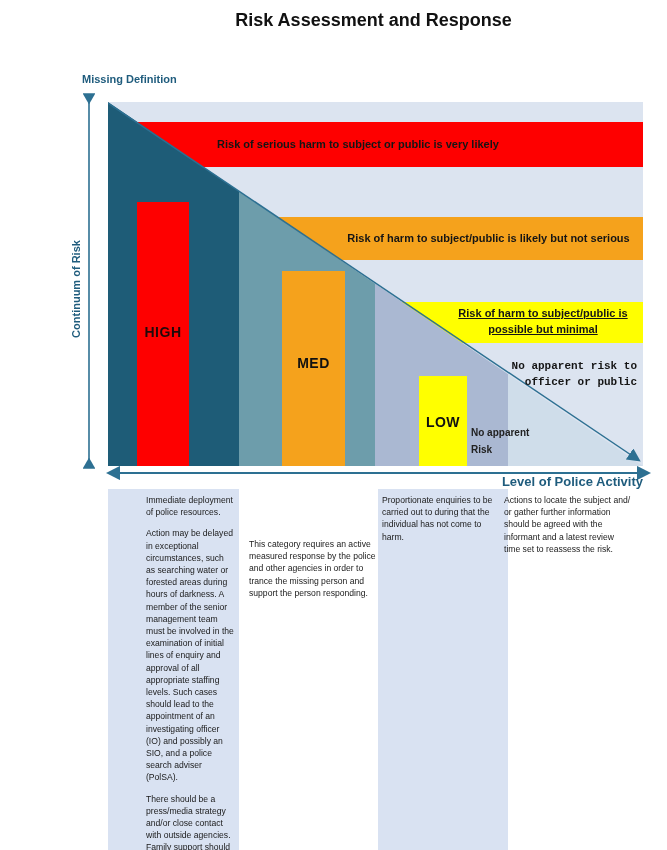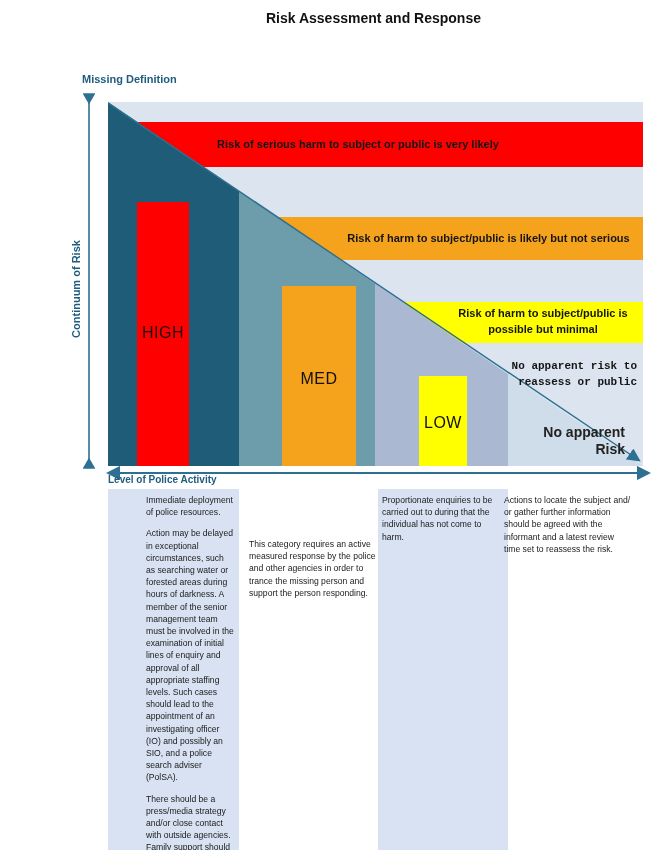--- a/index.html
+++ b/index.html
@@ -1,20 +1,20 @@
 <!DOCTYPE html>
 <html><head>
 <meta charset="utf-8">
 <style>
   html,body{margin:0;padding:0;background:#fff;}
   .page{position:relative;width:667px;height:850px;background:#ffffff;overflow:hidden;
         font-family:"Liberation Sans",sans-serif;color:#151515;}
 
   .title{position:absolute;left:80px;top:10px;width:587px;text-align:center;
-         font-size:14px;font-weight:bold;color:#111;}
+         font-size:18px;font-weight:bold;color:#111;}
 
   .missing-def{position:absolute;left:82px;top:73px;font-size:11px;font-weight:bold;color:#1f5c7d;}
 
   .continuum{position:absolute;left:-54px;top:283px;width:260px;text-align:center;
              transform:rotate(-90deg);font-size:11px;font-weight:bold;color:#1f5c7d;}
 
   svg.axis{position:absolute;overflow:visible;}
   .y-axis{left:82px;top:90px;}
   .x-axis{left:104px;top:467px;}
 
@@ -28,39 +28,39 @@
   .triangle{position:absolute;inset:0;clip-path:polygon(0 0,100% 100%,0 100%);}
   .tri-seg{position:absolute;top:0;bottom:0;}
   .seg1{left:0;width:131px;background:#1e5c77;}
   .seg2{left:131px;width:136px;background:#6d9dab;}
   .seg3{left:267px;width:133px;background:#aab8d2;}
   .seg4{left:400px;width:135px;background:#cfddea;}
 
   .diag{position:absolute;left:0;top:0;}
 
   .bar{position:absolute;bottom:0;text-align:center;}
-  .bar-label{display:block;font-weight:normal;font-size:16px;color:#111;letter-spacing:.5px;}
+  .bar-label{display:block;font-weight:bold;font-size:14px;color:#111;letter-spacing:.5px;}
   .bar-high{left:29px;width:52px;top:100px;background:#fe0000;}
   .bar-high .bar-label{padding-top:122px;color:#200a0a;}
-  .bar-med{left:174px;width:74px;top:184px;background:#f5a21c;}
+  .bar-med{left:174px;width:63px;top:169px;background:#f5a21c;}
   .bar-med .bar-label{padding-top:84px;}
   .bar-low{left:311px;width:48px;top:274px;background:#ffff00;}
   .bar-low .bar-label{padding-top:38px;}
 
   .band-label{position:absolute;font-weight:bold;font-size:11px;color:#151515;}
   .band-label span{display:block;}
   .red-label{top:36px;left:90px;width:320px;text-align:center;}
   .orange-label{top:130px;left:229px;width:303px;text-align:center;}
-  .yellow-label{top:204px;left:329px;width:212px;text-align:center;line-height:15.5px;}
+  .yellow-label{top:204px;left:329px;width:212px;text-align:center;line-height:15.5px;text-decoration:underline;}
   .no-apparent{top:256px;right:6px;width:210px;text-align:right;line-height:16px;font-family:Liberation Mono, monospace;}
-  .no-apparent-small{top:322px;left:397px;width:120px;text-align:right;
-                     font-size:14px;line-height:17px;color:#222;}
+  .no-apparent-small{top:322px;left:363px;width:120px;text-align:left;
+                     font-size:10px;line-height:17px;color:#222;}
 
-  .x-label{position:absolute;left:108px;top:474px;width:535px;text-align:left;
-           font-size:10px;font-weight:bold;color:#1f5c7d;}
+  .x-label{position:absolute;left:108px;top:474px;width:535px;text-align:right;
+           font-size:13px;font-weight:bold;color:#1f5c7d;}
 
   .col{position:absolute;top:489px;font-size:8.6px;line-height:12.2px;color:#1a1a1a;
        box-sizing:border-box;}
   .col p{margin:0 0 9px 0;}
   .col-bg{background:#d9e2f2;height:361px;padding:5px 4px;}
   .col1{left:108px;width:131px;padding-left:38px;}
   .col2{left:247px;width:131px;padding:5px 2px;margin-top:44px;}
   .col3{left:378px;width:130px;}
   .col4{left:502px;width:132px;padding:5px 2px;}
 </style>
@@ -113,21 +113,21 @@
 
     <div class="band-label orange-label">Risk of harm to subject/public is likely but not serious</div>
 
     <div class="band-label yellow-label">
       <span>Risk of harm to subject/public is</span>
       <span>possible but minimal</span>
     </div>
 
     <div class="band-label no-apparent">
       <span>No apparent risk to</span>
-      <span>reassess or public</span>
+      <span>officer or public</span>
     </div>
 
     <div class="band-label no-apparent-small">
       <span>No apparent</span>
       <span>Risk</span>
     </div>
 
     <div class="bar bar-high">
       <span class="bar-label">HIGH</span>
     </div>

